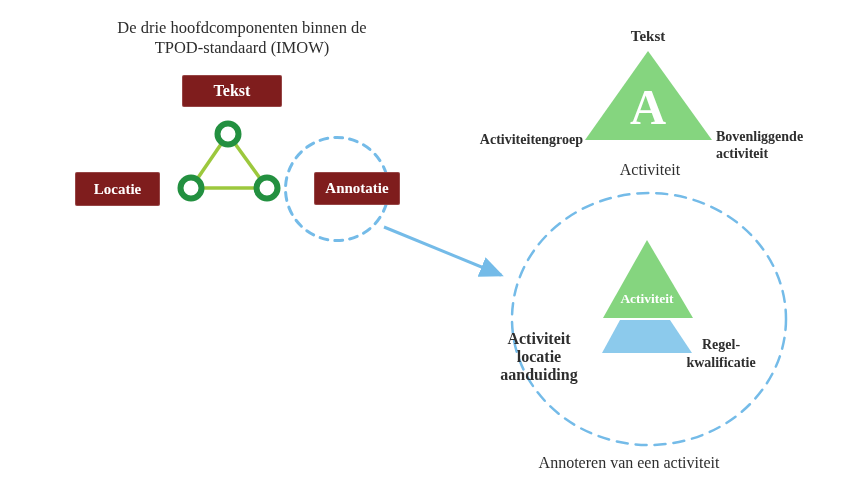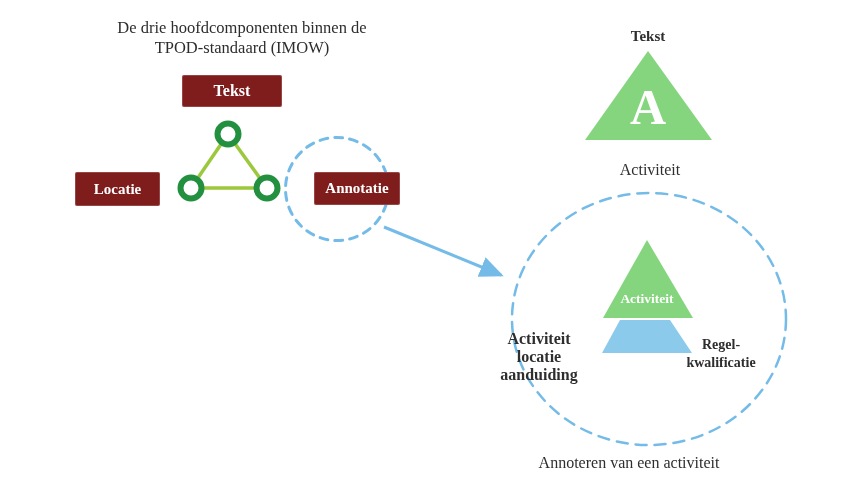--- a/index.html
+++ b/index.html
@@ -79,20 +79,22 @@
   </div>
   <div class="gbox box-locatie">
     <span>Locatie</span>
   </div>
   <div class="gbox box-annotatie">
     <span>Annotatie</span>
   </div>
 
   <div class="lbl bold center naam">Tekst</div>
   <div class="lbl letter-a">A</div>
+  <div class="lbl bold right activiteitengroep">Activiteitengroep</div>
+  <div class="lbl bold bovenliggende">Bovenliggende activiteit</div>
   <div class="lbl center activiteit-caption">Activiteit</div>
 
   <div class="lbl bold center inner-activiteit">Activiteit</div>
   <div class="lbl bold center act-loc-aand">Activiteit locatie aanduiding</div>
   <div class="lbl center annoteren-caption">Annoteren van een activiteit</div>
   <div class="lbl bold center regel-kwal">Regel-kwalificatie</div>
 
 </div>
 
 </body></html>

